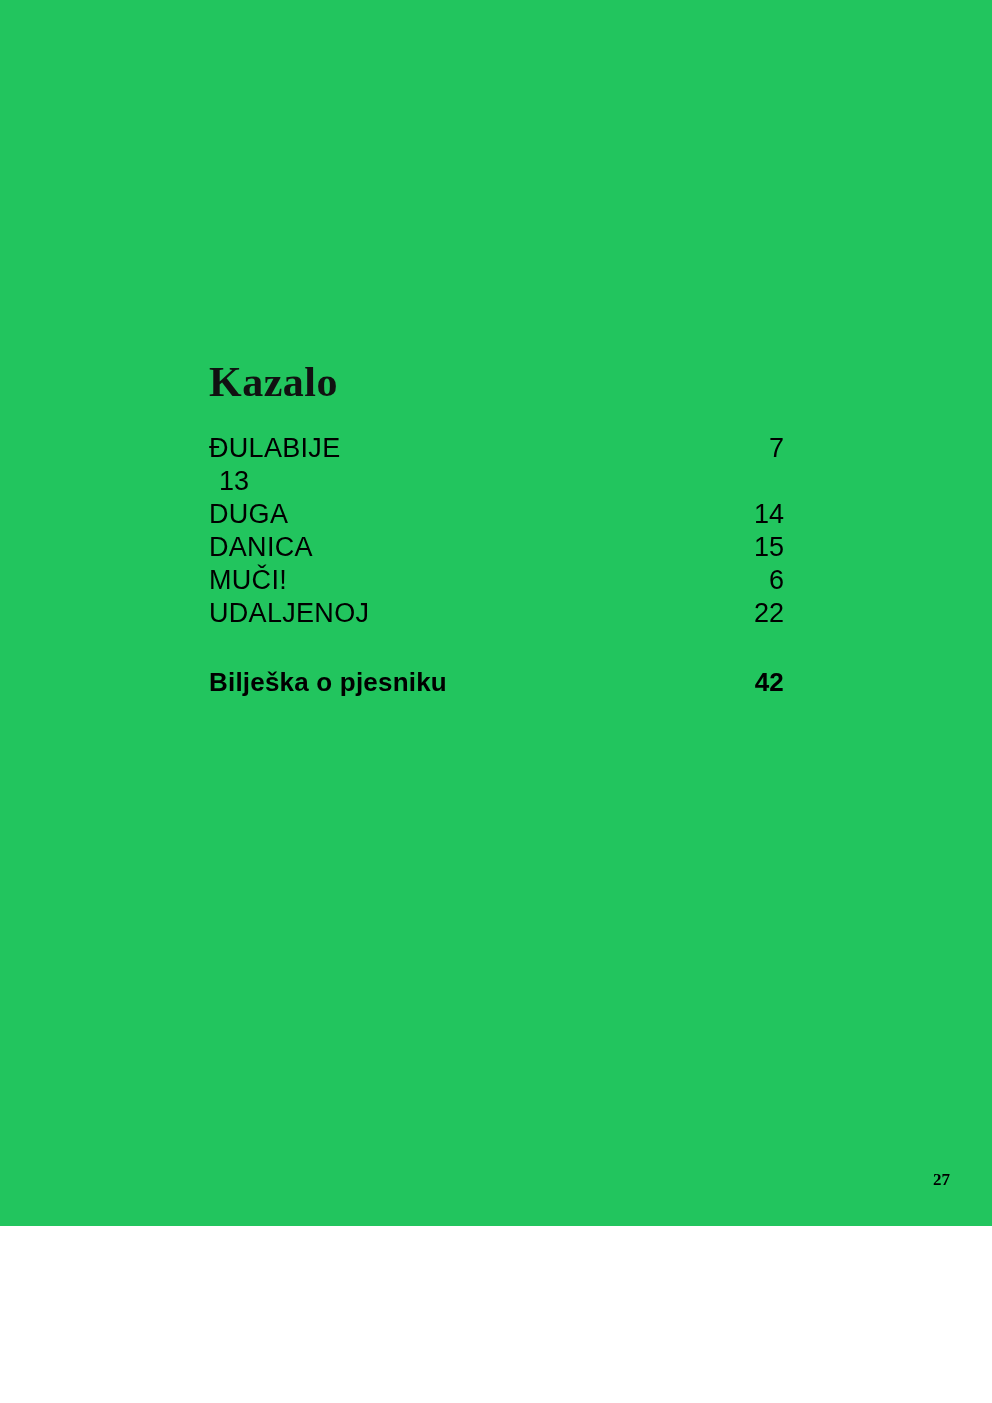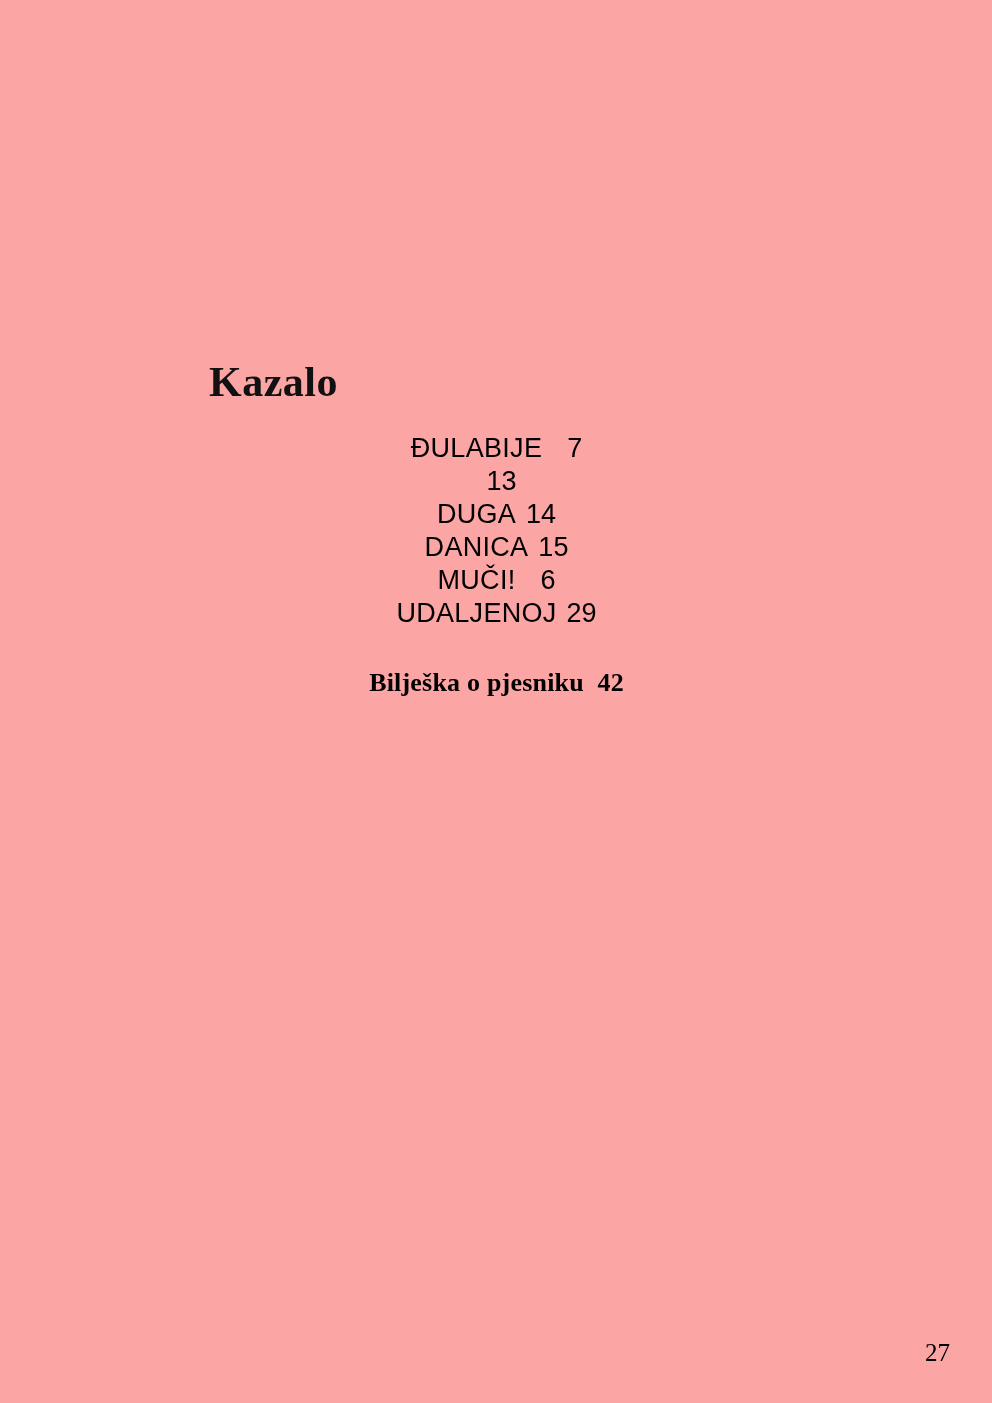--- a/index.html
+++ b/index.html
@@ -13,75 +13,75 @@
     position: relative;
     font-family: "Liberation Sans", sans-serif;
     color: #000000;
     overflow: hidden;
   }
   .page {
     position: absolute;
     left: 0;
     top: 0;
     width: 992px;
-    height: 1403px;
-    background: #fca5a5;
+    height: 1226px;
+    background: #22c55e;
   }
   .toc-title {
     position: absolute;
     left: 209px;
     top: 330px;
     font-family: "Liberation Serif", serif;
     font-weight: 700;
     font-size: 42px;
     letter-spacing: 0.5px;
     color: #111111;
   }
   .toc-list {
     position: absolute;
     left: 209px;
     top: 432px;
     width: 575px;
   }
   .toc-row {
     display: flex;
     align-items: baseline;
-    justify-content: center;
+    justify-content: space-between;
     height: 33px;
     line-height: 33px;
   }
   .toc-row .entry-title {
     font-family: "Liberation Sans", sans-serif;
     font-size: 27px;
     letter-spacing: 0.3px;
     white-space: nowrap;
   }
   .toc-row .entry-page {
     font-family: "Liberation Sans", sans-serif;
     font-size: 27px;
     text-align: right;
     min-width: 40px;
   }
   .toc-row.note {
     margin-top: 36px;
   }
   .toc-row.note .entry-title,
   .toc-row.note .entry-page {
-    font-family: Liberation Serif, serif;
+    font-family: Liberation Sans, sans-serif;
     font-weight: 700;
     font-size: 26px;
     letter-spacing: 0.2px;
   }
   .folio {
     position: absolute;
     right: 42px;
     bottom: 36px;
     font-family: "Liberation Serif", serif;
-    font-weight: 400;
-    font-size: 25px;
+    font-weight: 700;
+    font-size: 17px;
     color: #000000;
   }
 </style>
 </head>
 <body>
 
 <div class="page">
 
   <h1 class="toc-title">Kazalo</h1>
 
@@ -108,21 +108,21 @@
 
     <div class="toc-row">
       <span class="entry-title">MUČI!</span>
       <span class="entry-page">6</span>
     </div>
 
 
 
     <div class="toc-row">
       <span class="entry-title">UDALJENOJ</span>
-      <span class="entry-page">29</span>
+      <span class="entry-page">22</span>
     </div>
 
     <div class="toc-row note">
       <span class="entry-title">Bilješka o pjesniku</span>
       <span class="entry-page">42</span>
     </div>
 
   </div>
 
   <div class="folio">27</div>

